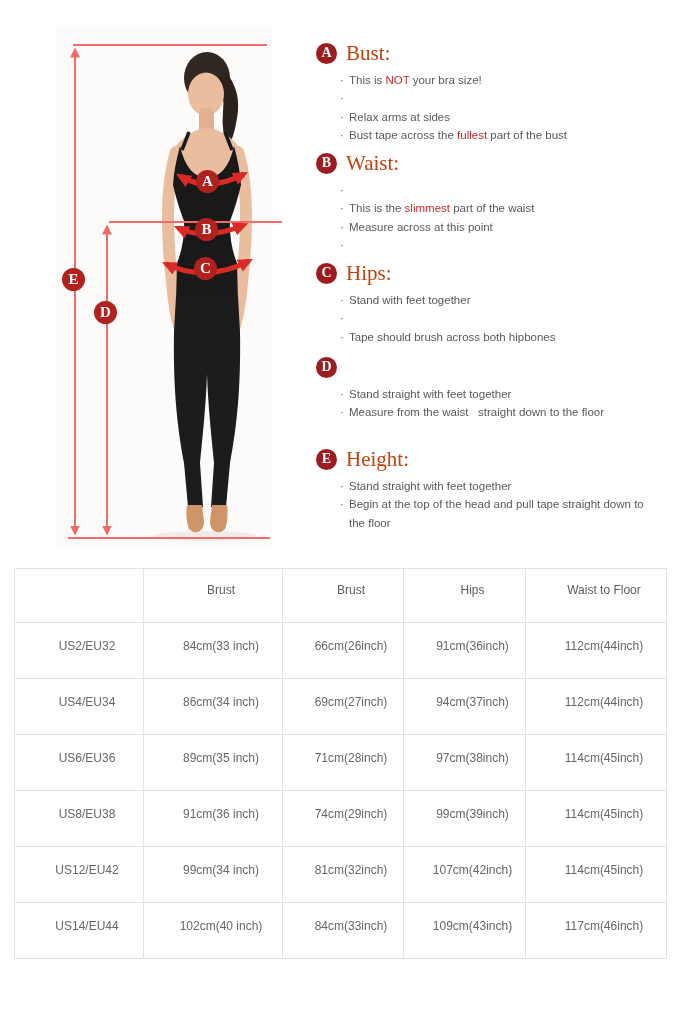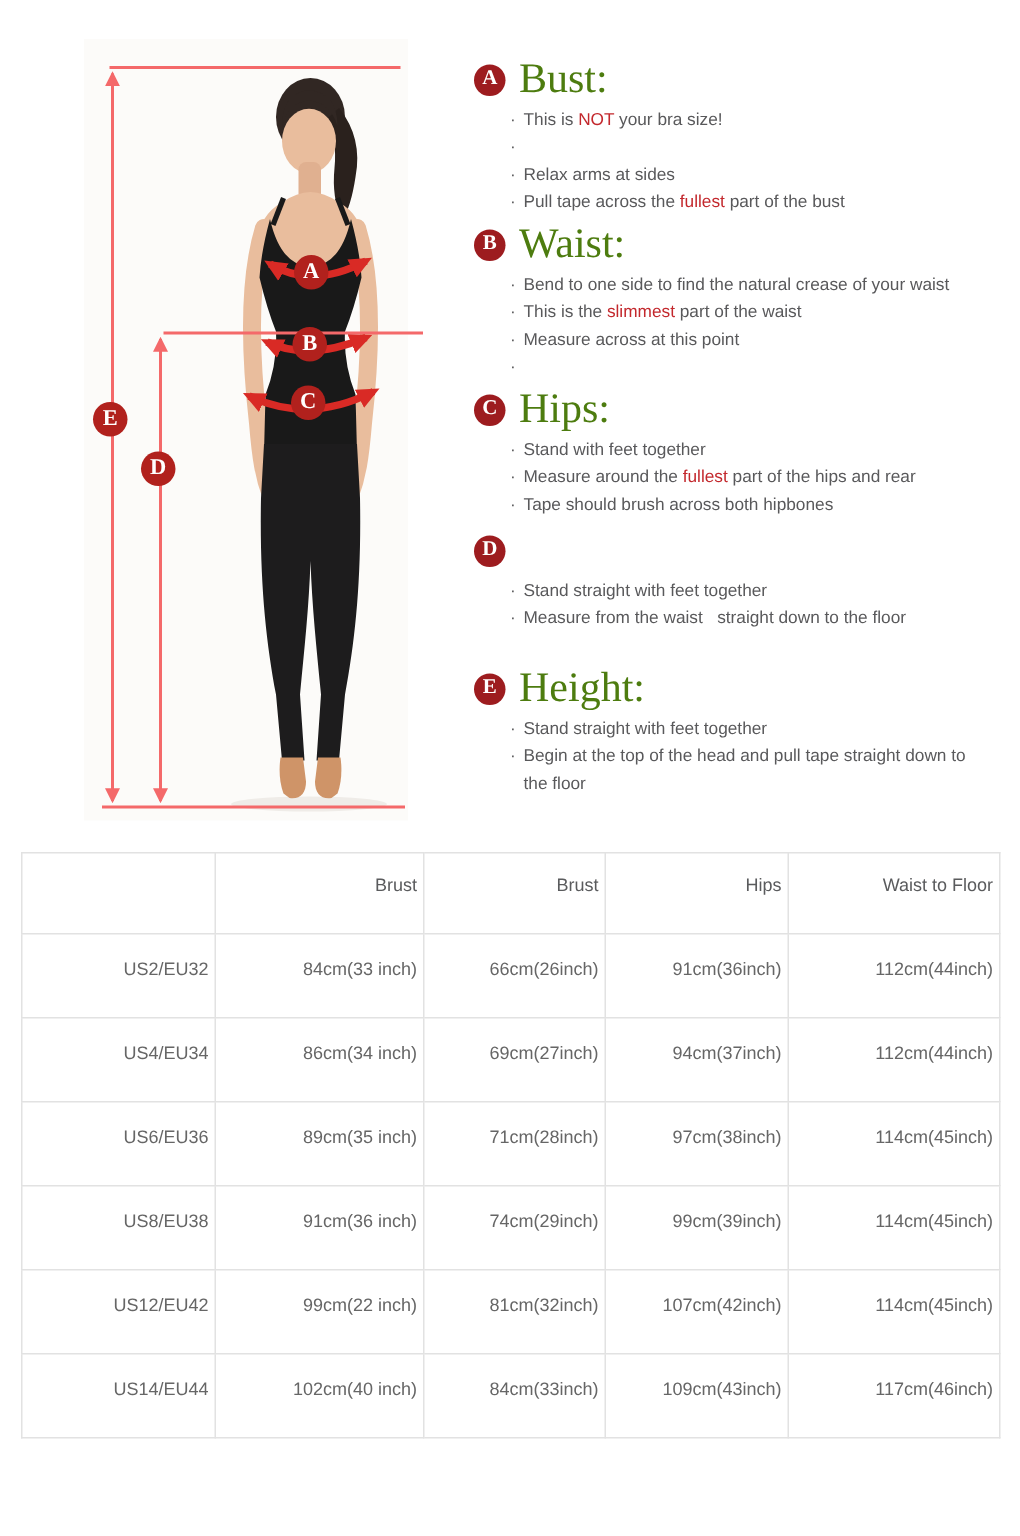--- a/index.html
+++ b/index.html
@@ -17,32 +17,32 @@
   #fb-d{left:94px;top:301px}
   #fb-e{left:62px;top:268px}
 
   
   .sec{position:absolute;left:316px;width:352px}
   .sec1{top:41px}.sec2{top:151px}.sec3{top:261px}.sec4{top:355px}.sec5{top:447px}
   .sec-head{display:flex;align-items:center;gap:9px;height:24px}
   .badge{flex:0 0 auto;width:21px;height:21px;border-radius:50%;background:#9d1c1f;color:#fff;
     font-family:"Liberation Serif",serif;font-weight:bold;font-size:14px;
     display:flex;align-items:center;justify-content:center}
-  .sec-title{font-family:"Liberation Serif",serif;font-size:28px;color:#4d7c0f;white-space:nowrap}
+  .sec-title{font-family:"Liberation Serif",serif;font-size:21px;color:#c2410c;white-space:nowrap}
   .sec4 .sec-title{margin-left:13px}
   .bullets{margin:6px 0 0 24px}
   .bullet{display:flex;font-size:11.5px;color:#59595b;line-height:18.4px}
   .sec5 .bullet{max-width:312px}
   .dot{width:9px;flex:0 0 auto}
   .em{color:#c3282d;font-weight:normal}
 
   
   #size-table{position:absolute;left:14px;top:568px;width:652px;border-collapse:collapse;
     table-layout:fixed;font-size:12px;color:#666}
-  #size-table th,#size-table td{box-sizing:border-box;border:1px solid #e2e2e2;text-align:right;
+  #size-table th,#size-table td{box-sizing:border-box;border:1px solid #e2e2e2;text-align:center;
     font-weight:normal;padding:0 4px 10px 20px;vertical-align:middle;white-space:nowrap;overflow:hidden}
   #size-table thead th{height:54px;color:#5a5b5d;padding-bottom:12px}
   #size-table tbody td{height:56px}
 </style>
 </head>
 <body>
 
 <div id="canvas">
 
   <svg id="diagram-svg" width="680" height="560" viewBox="0 0 680 560">
@@ -114,33 +114,32 @@
           </div>
           <div class="bullet">
             <span class="dot">·</span>
           </div>
           <div class="bullet">
             <span class="dot">·</span>
             <span class="btxt"><span>Relax arms at sides</span></span>
           </div>
           <div class="bullet">
             <span class="dot">·</span>
-            <span class="btxt"><span>Pull tape across the </span><span class="em">fullest</span><span> part of the bust</span></span>
+            <span class="btxt"><span>Bust tape across the </span><span class="em">fullest</span><span> part of the bust</span></span>
           </div>
         </div>
       </div>
       <div class="sec sec2">
         <div class="sec-head">
           <span class="badge">B</span>
           <span class="sec-title">Waist:</span>
         </div>
         <div class="bullets">
           <div class="bullet">
             <span class="dot">·</span>
-            <span class="btxt"><span>Bend to one side to find the natural crease of your waist</span></span>
           </div>
           <div class="bullet">
             <span class="dot">·</span>
             <span class="btxt"><span>This is the </span><span class="em">slimmest</span><span> part of the waist</span></span>
           </div>
           <div class="bullet">
             <span class="dot">·</span>
             <span class="btxt"><span>Measure across at this point</span></span>
           </div>
           <div class="bullet">
@@ -153,21 +152,20 @@
           <span class="badge">C</span>
           <span class="sec-title">Hips:</span>
         </div>
         <div class="bullets">
           <div class="bullet">
             <span class="dot">·</span>
             <span class="btxt"><span>Stand with feet together</span></span>
           </div>
           <div class="bullet">
             <span class="dot">·</span>
-            <span class="btxt"><span>Measure around the </span><span class="em">fullest</span><span> part of the hips and rear</span></span>
           </div>
           <div class="bullet">
             <span class="dot">·</span>
             <span class="btxt"><span>Tape should brush across both hipbones</span></span>
           </div>
         </div>
       </div>
       <div class="sec sec4">
         <div class="sec-head">
           <span class="badge">D</span>
@@ -242,21 +240,21 @@
         </tr>
         <tr>
           <td>US8/EU38</td>
           <td>91cm(36 inch)</td>
           <td>74cm(29inch)</td>
           <td>99cm(39inch)</td>
           <td>114cm(45inch)</td>
         </tr>
         <tr>
           <td>US12/EU42</td>
-          <td>99cm(22 inch)</td>
+          <td>99cm(34 inch)</td>
           <td>81cm(32inch)</td>
           <td>107cm(42inch)</td>
           <td>114cm(45inch)</td>
         </tr>
         <tr>
           <td>US14/EU44</td>
           <td>102cm(40 inch)</td>
           <td>84cm(33inch)</td>
           <td>109cm(43inch)</td>
           <td>117cm(46inch)</td>

